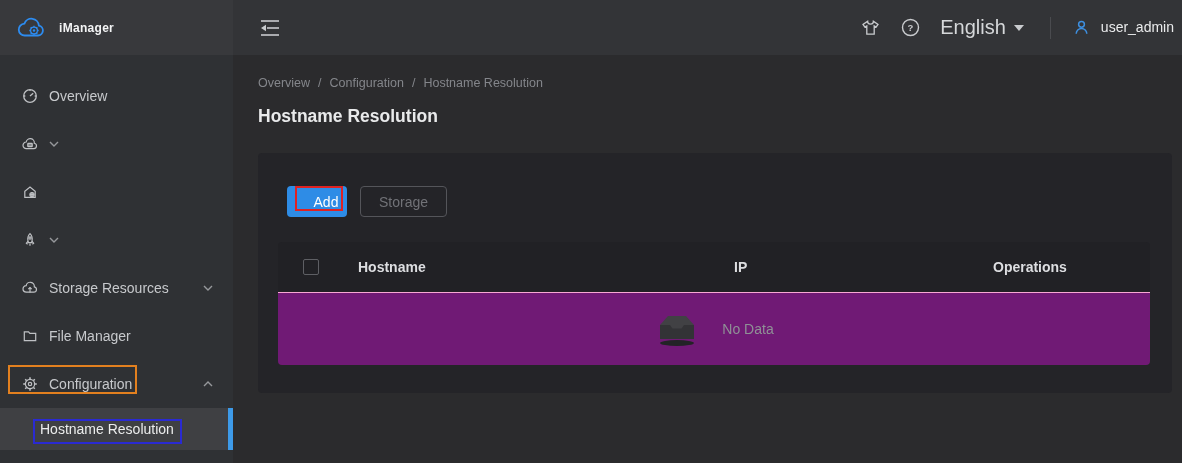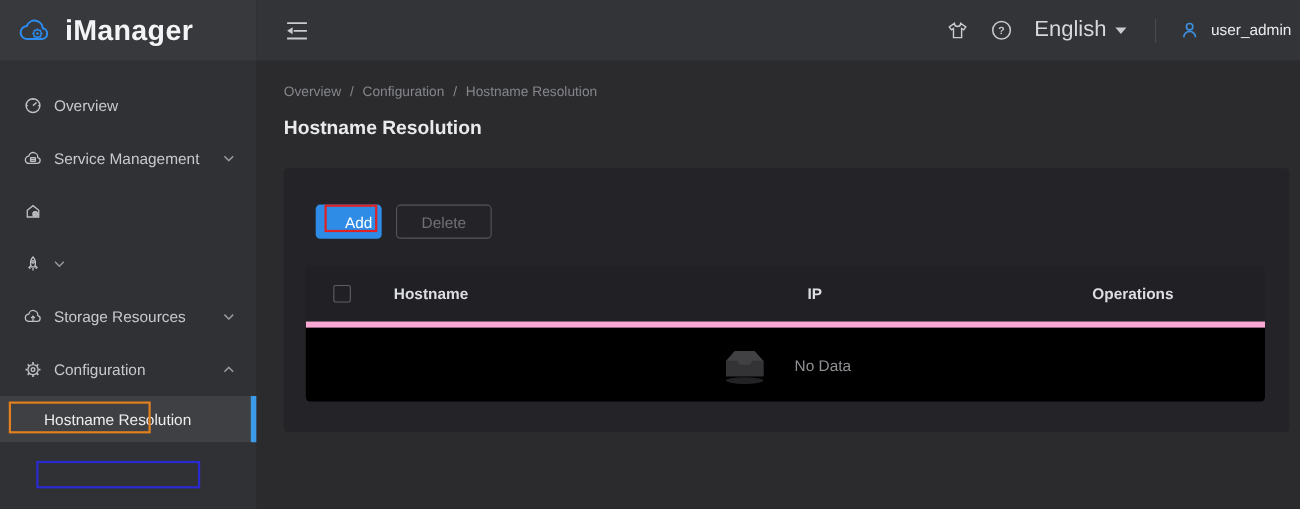--- a/index.html
+++ b/index.html
@@ -8,21 +8,21 @@
     position:relative; overflow:hidden;
     background:#2b2b2d;
     font-family:"Liberation Sans", sans-serif;
     -webkit-font-smoothing:antialiased;
   }
   svg { display:block; }
 
   
   .sidebar { position:absolute; left:0; top:0; width:233px; height:463px; background:#2f3134; }
   .logo-area { height:55px; background:#38393c; display:flex; align-items:center; padding-left:17px; gap:12px; }
-  .logo-title { font-size:26px; font-weight:bold; color:#f3f4f5; letter-spacing:0.3px; }
+  .logo-title { font-size:12px; font-weight:bold; color:#f3f4f5; letter-spacing:0.3px; }
   .nav { margin-top:17px; }
   .nav-item { height:48px; display:flex; align-items:center; padding:0 20px 0 22px; gap:11px;
               color:#c7c9cc; font-size:14px; cursor:pointer; }
   .nav-item .lbl { flex:1; }
   .chev { opacity:0.85; }
   .submenu-item { height:42px; background:#3f4043; display:flex; align-items:center;
                   padding-left:40px; color:#eceded; font-size:14px; position:relative; cursor:pointer; }
   .active-bar { position:absolute; right:0; top:0; width:5px; height:100%; background:#3d9ae8; }
 
   
@@ -51,21 +51,21 @@
              color:#ffffff; font-size:14px; font-family:"Liberation Sans",sans-serif; cursor:pointer;padding-left:18px; }
   .btn-delete { width:87px; height:31px; background:transparent; border:1px solid #54555a; border-radius:4px;
                 color:#717277; font-size:14px; font-family:"Liberation Sans",sans-serif; }
 
   .table { position:absolute; left:20px; top:89px; width:872px; }
   .thead { height:50px; background:#212125; border-radius:4px 4px 0 0; position:relative; }
   .checkbox { position:absolute; left:25px; top:17px; width:16px; height:16px;
               border:1px solid #5e5f64; border-radius:2px; background:transparent; cursor:pointer; }
   .th { position:absolute; top:0; line-height:50px; font-size:14px; font-weight:bold; color:#dddee1; }
   .th-hostname { left:80px; } .th-ip { left:456px;text-align:center; } .th-ops { left:715px; }
-  .tbody-empty { height:73px; background:#000000; border-radius:0 0 4px 4px; border-top:6px solid #f9a8d4;
+  .tbody-empty { height:73px; background:#701a75; border-radius:0 0 4px 4px; border-top:1px solid #f9a8d4;
                  display:flex; align-items:center; justify-content:center; gap:22px; }
   .nodata-text { color:#8f9196; font-size:14px; }
 
   
   .ann { position:absolute; pointer-events:none; z-index:50; }
   .ann-orange { left:8px;  top:365px; width:129px; height:29px; border:2px solid #e2801f; }
   .ann-blue   { left:33px; top:419px; width:149px; height:25px; border:2px solid #2a2ad2; }
   .ann-red    { left:295px; top:186px; width:48px; height:25px; border:2px solid #e02222; }
 </style>
 </head>
@@ -111,21 +111,20 @@
     </div>
 
     <div class="nav-item">
       <span>
         <svg width="16" height="16" viewBox="0 0 16 16" stroke="#bfc1c4" fill="none" stroke-width="1.2">
           <path d="M4.4 12.6h7.4a2.7 2.7 0 0 0 .5-5.35A4.1 4.1 0 0 0 4.2 6 3 3 0 0 0 4.4 12.6z"></path>
           <rect x="5.8" y="7.3" width="4.4" height="3.4" rx="0.4"></rect>
             <line x1="5.8" y1="9" x2="10.2" y2="9"></line>
         </svg>
       </span>
-      <span class="lbl">Service Management</span>
       <span class="chev">
         <svg width="10" height="6" viewBox="0 0 10 6">
             <polyline points="1,1 5,5 9,1" fill="none" stroke="#a9abae" stroke-width="1.4"></polyline>
           </svg>
       </span>
     </div>
 
     <div class="nav-item">
       <span>
         <svg width="16" height="16" viewBox="0 0 16 16" stroke="#bfc1c4" fill="none" stroke-width="1.2">
@@ -162,20 +161,28 @@
         </svg>
       </span>
       <span class="lbl">Storage Resources</span>
       <span class="chev">
         <svg width="10" height="6" viewBox="0 0 10 6">
             <polyline points="1,1 5,5 9,1" fill="none" stroke="#a9abae" stroke-width="1.4"></polyline>
           </svg>
       </span>
     </div>
 
+    <div class="nav-item">
+      <span>
+        <svg width="16" height="16" viewBox="0 0 16 16" stroke="#bfc1c4" fill="none" stroke-width="1.2">
+          <path d="M2.3 3.8h4.2l1.4 1.6h5.8v7.3H2.3z"></path>
+        </svg>
+      </span>
+      <span class="lbl">File Manager</span>
+    </div>
 
     <div class="nav-item">
       <span>
         <svg width="16" height="16" viewBox="0 0 16 16" stroke="#bfc1c4" fill="none" stroke-width="1.2">
           <circle cx="8" cy="8" r="4.6"></circle>
             <circle cx="8" cy="8" r="1.7"></circle>
           <g stroke-width="1.5">
             <line x1="8" y1="1.2" x2="8" y2="3.0"></line>
               <line x1="8" y1="13" x2="8" y2="14.8"></line>
             <line x1="1.2" y1="8" x2="3.0" y2="8"></line>
@@ -249,21 +256,21 @@
   <span class="crumb">Configuration</span>
   <span class="sep">/</span>
   <span class="crumb">Hostname Resolution</span>
 </div>
 
 <div class="page-title">Hostname Resolution</div>
 
 <div class="panel">
   <div class="btn-row">
     <button class="btn-add">Add</button>
-    <button class="btn-delete" disabled="">Delete</button>
+    <button class="btn-delete" disabled="">Storage</button>
   </div>
 
   <div class="table">
     <div class="thead">
       <span class="checkbox"></span>
       <span class="th th-hostname">Hostname</span>
       <span class="th th-ip">IP</span>
       <span class="th th-ops">Operations</span>
     </div>
     <div class="tbody-empty">

